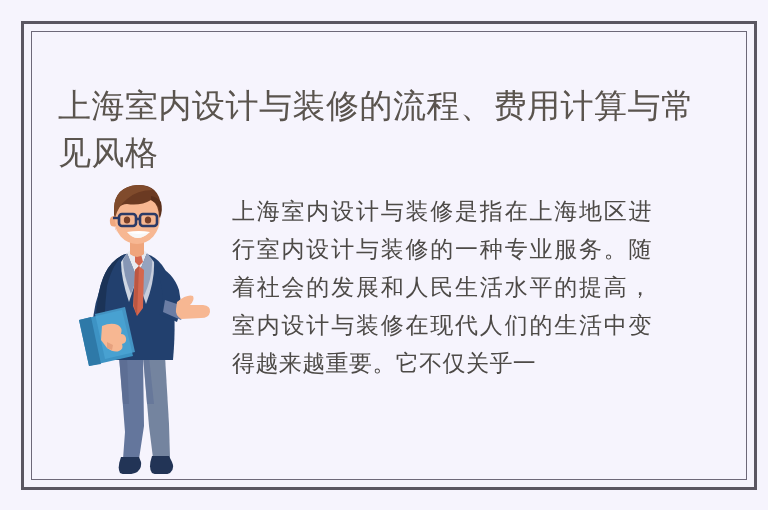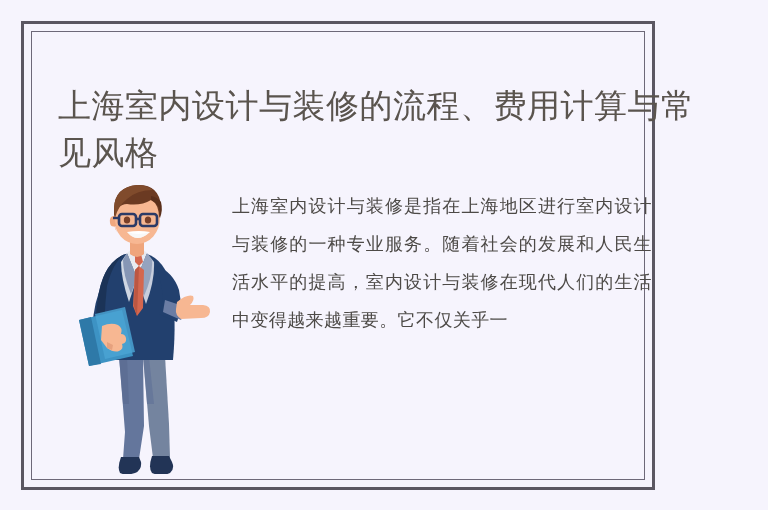--- a/index.html
+++ b/index.html
@@ -11,21 +11,21 @@
     height: 510px;
     background: #f6f4fd;
     font-family: "Liberation Sans", "DejaVu Sans", sans-serif;
     overflow: hidden;
   }
 
   #card {
     position: absolute;
     left: 21px;
     top: 21px;
-    width: 634px;
+    width: 736px;
     height: 469px;
     box-sizing: border-box;
     border: 3px solid #5b5762;
     background: #f6f4fd;
   }
 
   #inner-frame {
     position: absolute;
     left: 7px;
     top: 7px;
@@ -64,21 +64,21 @@
     width: 135px;
     height: 300px;
   }
 
   #article-body {
     position: absolute;
     left: 200px;
     top: 137px;
     width: 420px;
     color: #4d4a47;
-    font-size: 18px;
+    font-size: 23px;
     line-height: 38px;
     letter-spacing: 0.4px;
     text-align: justify;
     text-justify: inter-character;
   }
 </style>
 </head>
 <body>
 
 <div id="card">

